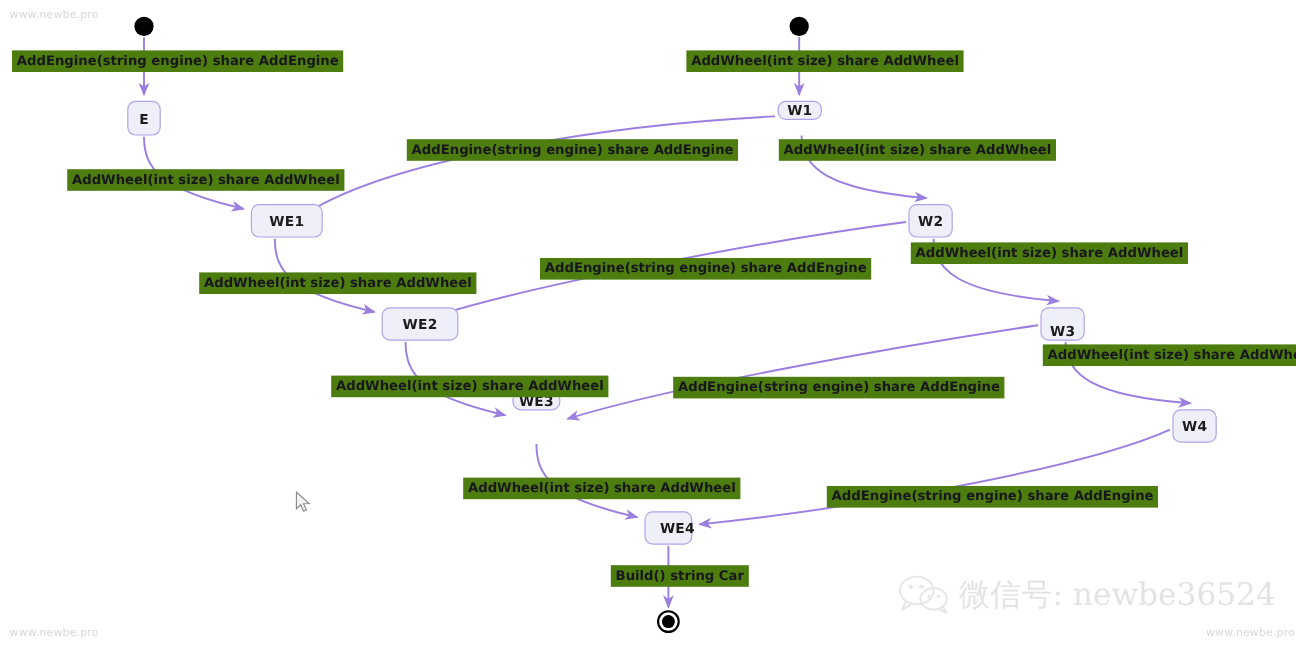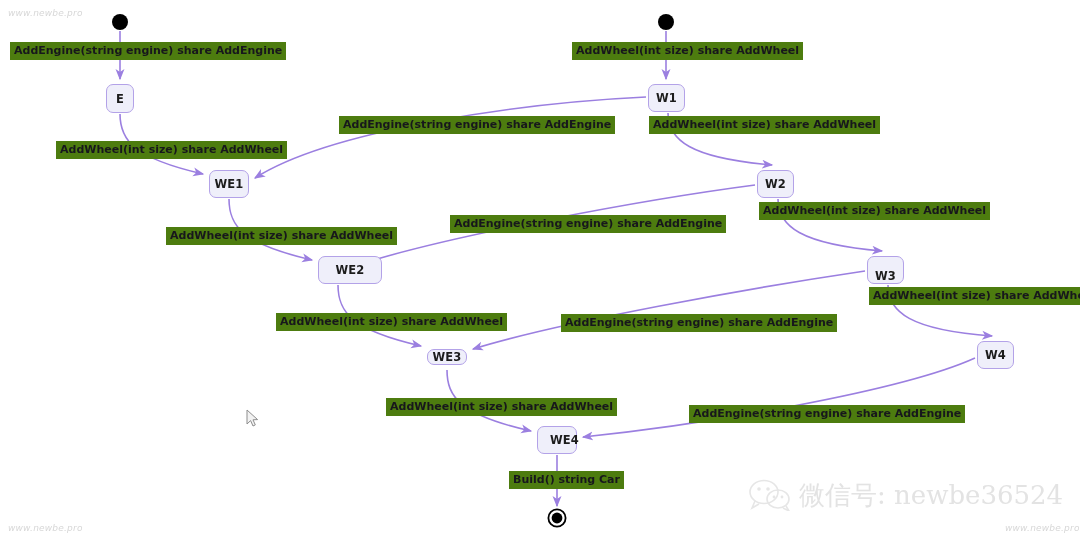--- a/index.html
+++ b/index.html
@@ -52,21 +52,20 @@
     line-height: 13px;
     font-family: "DejaVu Sans", "Liberation Sans", sans-serif;
   }
   .watermark-url {
     position: absolute;
     color: #d7d7d7;
     font-size: 9px;
     letter-spacing: 0.2px;
     font-family: "DejaVu Sans", "Liberation Sans", sans-serif;
     user-select: none;
-    font-style: italic;
   }
   .wm-brand {
     position: absolute;
     left: 748px;
     top: 477px;
     display: flex;
     align-items: center;
     gap: 7px;
     color: #e3e3e3;
     font-size: 26px;
@@ -118,33 +117,33 @@
       <circle cx="120" cy="22" r="8" fill="#000000"></circle>
       <circle cx="666" cy="22" r="8" fill="#000000"></circle>
       <circle cx="557" cy="518" r="8.6" fill="none" stroke="#000000" stroke-width="1.8"></circle>
       <circle cx="557" cy="518" r="5.4" fill="#000000"></circle>
     </g>
   </svg>
 
   <div class="state-node" style="left:106px; top:84px;  width:28px; height:29px;">
       <span>E</span>
     </div>
-  <div class="state-node" style="left:209px; top:170px; width:40px; height:28px;">
+  <div class="state-node" style="left:209px; top:170px; width:60px; height:28px;">
       <span>WE1</span>
     </div>
   <div class="state-node" style="left:318px; top:256px; width:64px; height:28px;">
       <span>WE2</span>
     </div>
-  <div class="state-node" style="left:427px; top:349px; width:40px; height:16px;">
+  <div class="state-node" style="left:427px; top:326px; width:40px; height:16px;">
       <span>WE3</span>
     </div>
   <div class="state-node" style="left:537px; top:426px; width:40px; height:28px;padding-left:15px;">
       <span>WE4</span>
     </div>
-  <div class="state-node" style="left:648px; top:84px;  width:37px; height:28px;align-items:center;">
+  <div class="state-node" style="left:648px; top:84px;  width:37px; height:16px;align-items:center;">
       <span>W1</span>
     </div>
   <div class="state-node" style="left:757px; top:170px; width:37px; height:28px;">
       <span>W2</span>
     </div>
   <div class="state-node" style="left:867px; top:256px; width:37px; height:28px;align-items:flex-end;">
       <span>W3</span>
     </div>
   <div class="state-node" style="left:977px; top:341px; width:37px; height:28px;">
       <span>W4</span>

